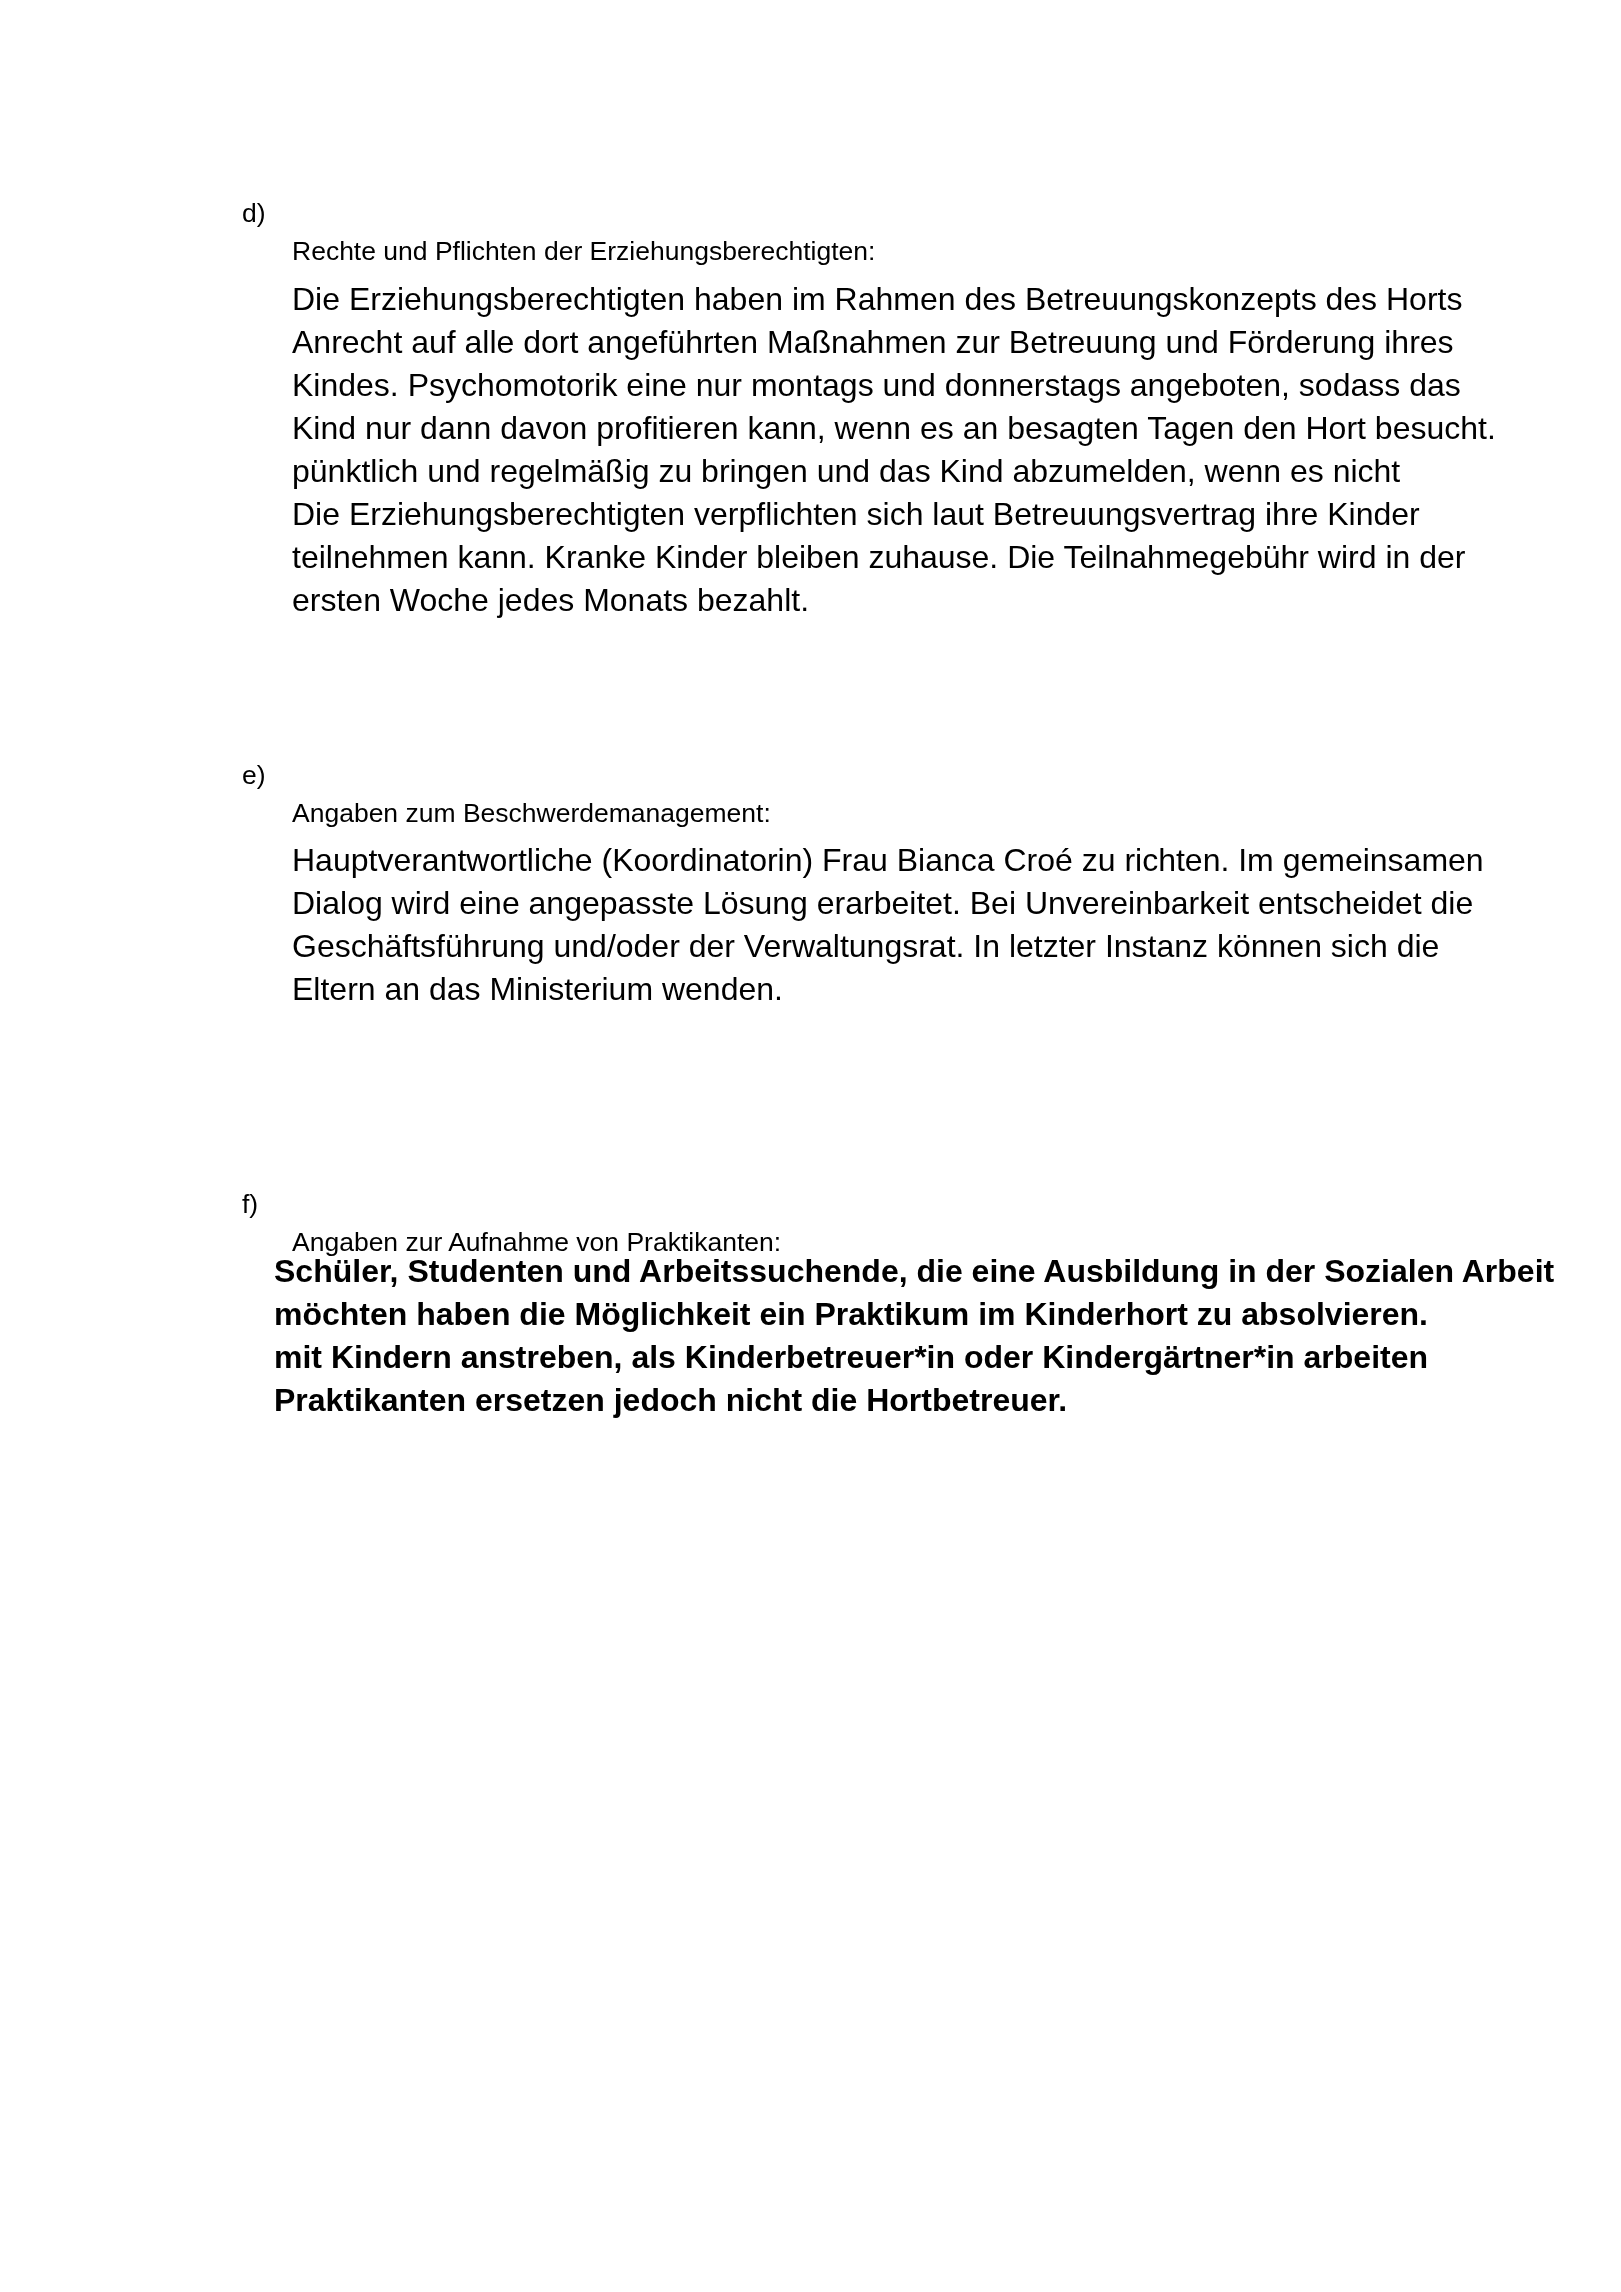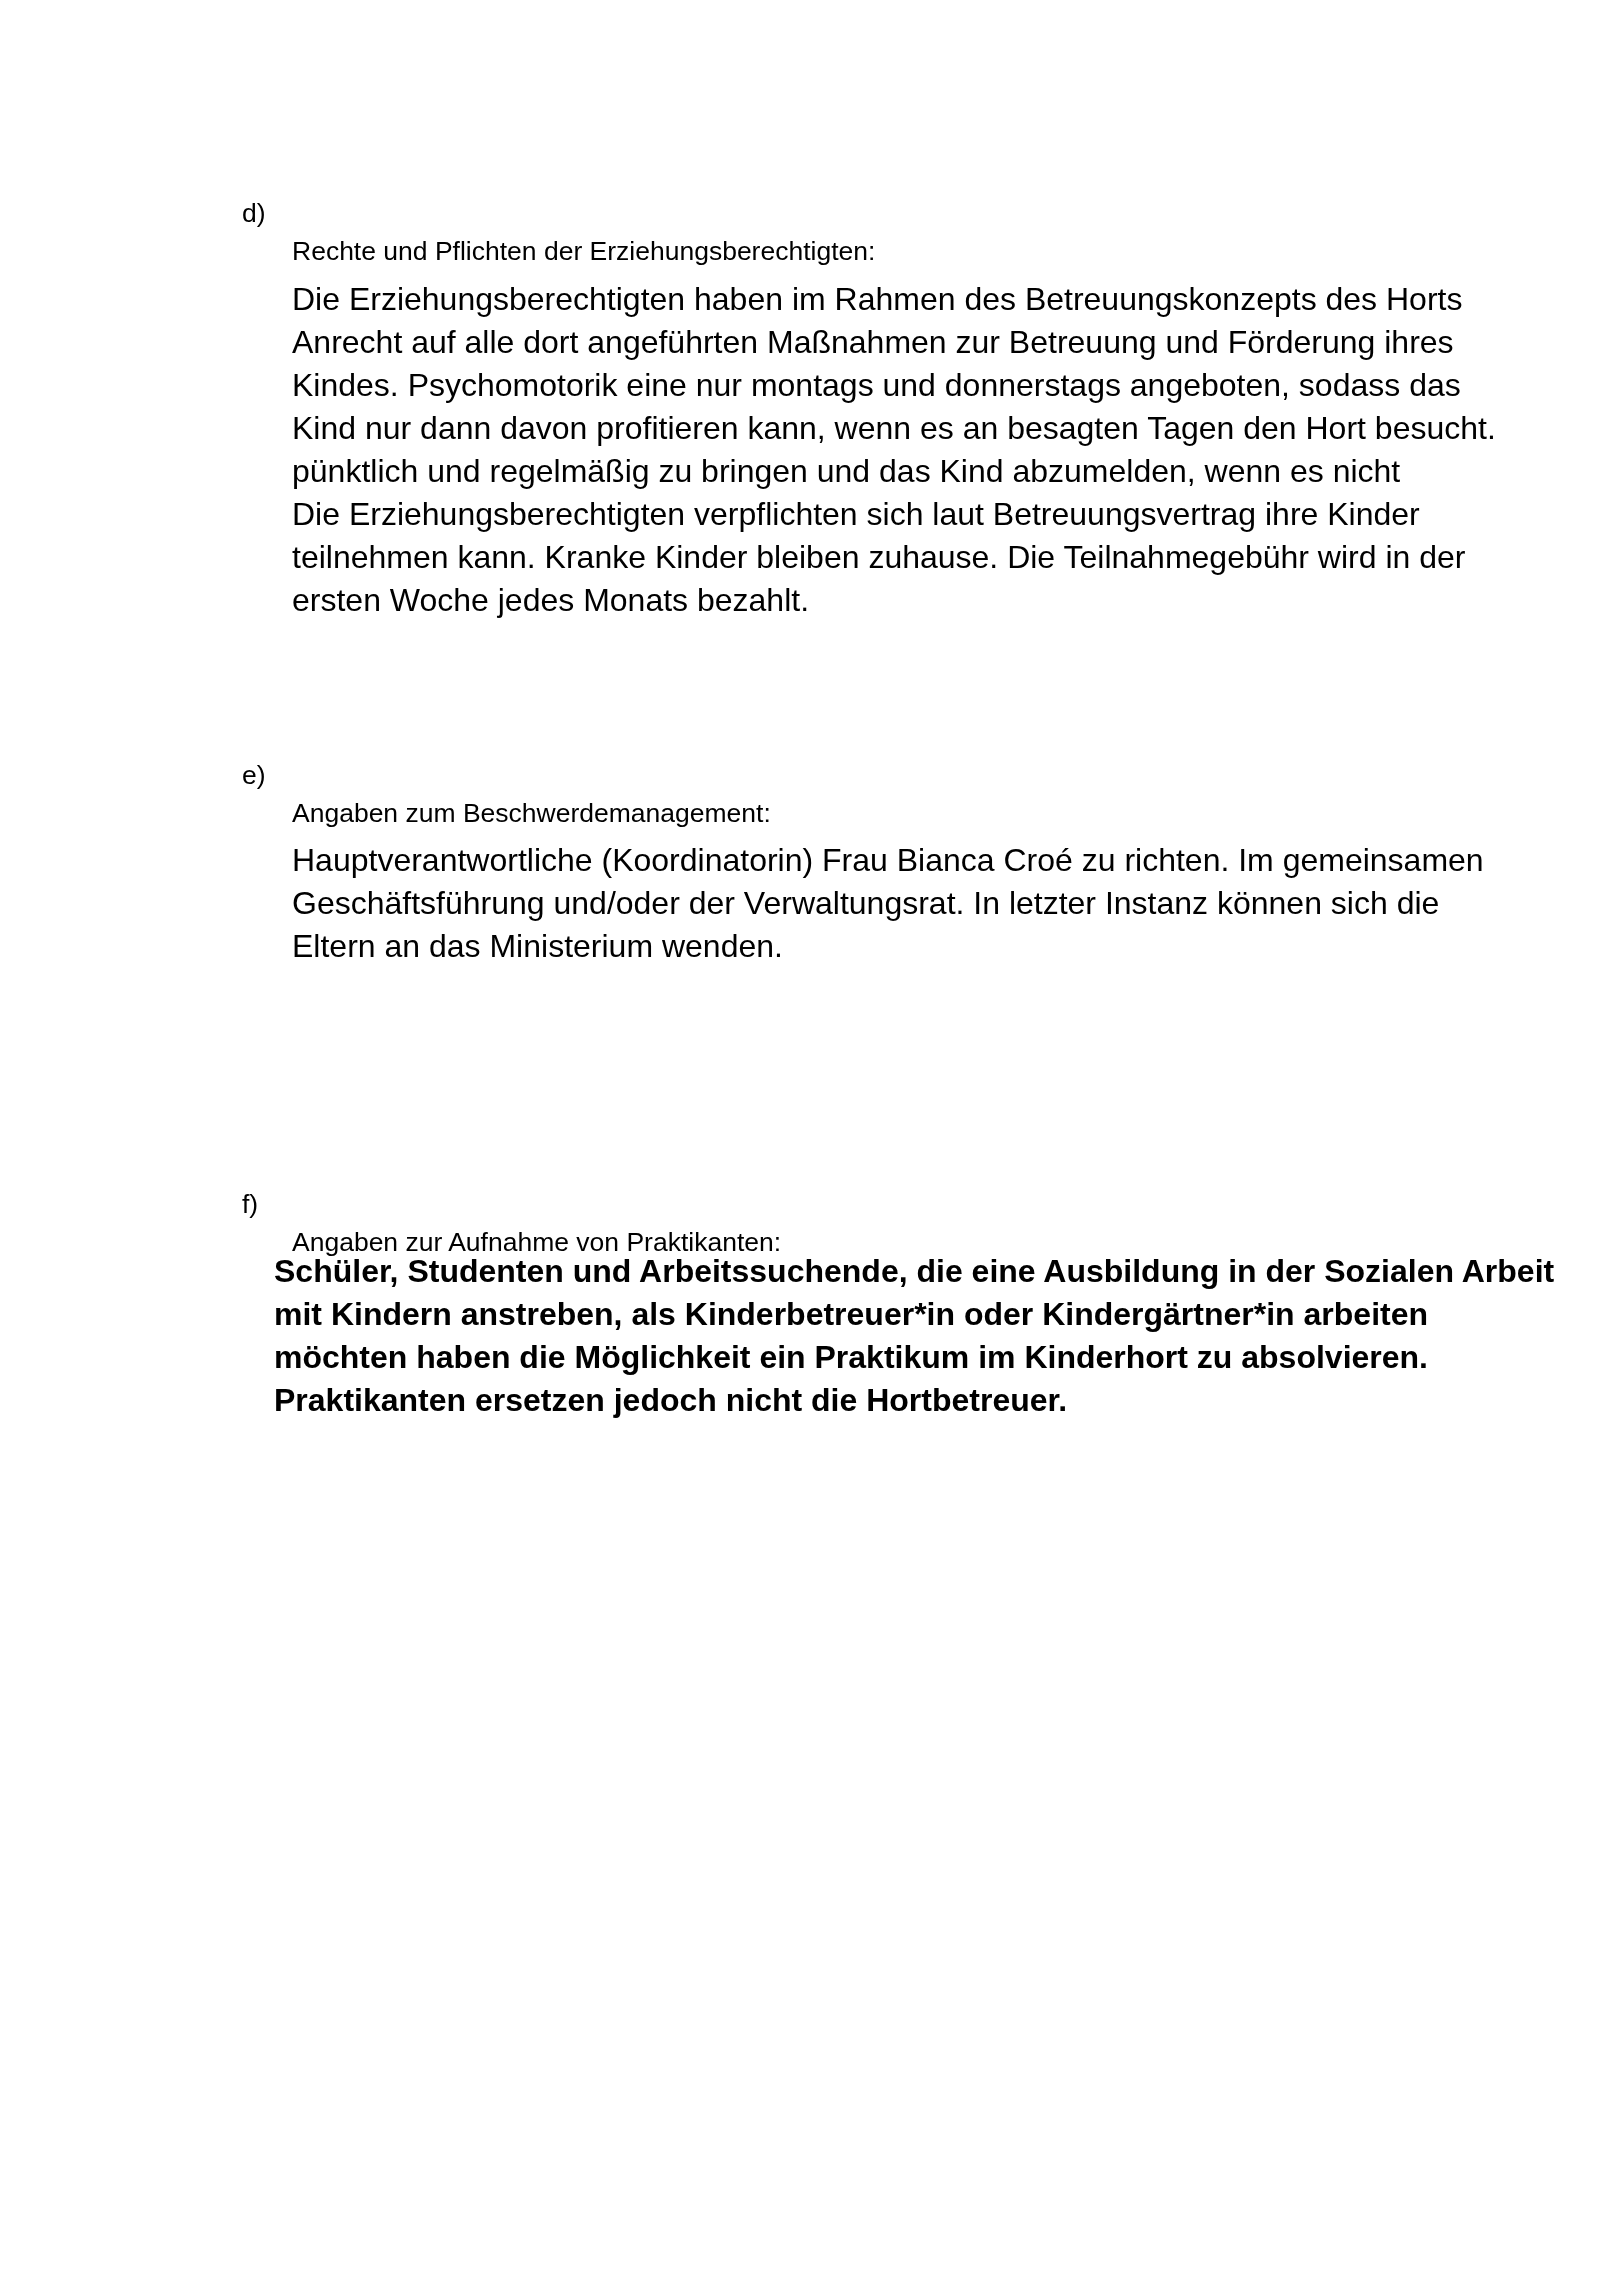--- a/index.html
+++ b/index.html
@@ -38,30 +38,31 @@
   </div>
 </div>
 
 <div class="section" id="sec-e">
   <div class="heading">
     <span class="marker">e)</span>
     <span class="heading-text">Angaben zum Beschwerdemanagement:</span>
   </div>
   <div class="body">
     <div class="line">Hauptverantwortliche (Koordinatorin) Frau Bianca Croé zu richten. Im gemeinsamen</div>
+    <div class="line">Dialog wird eine angepasste Lösung erarbeitet. Bei Unvereinbarkeit entscheidet die</div>
     <div class="line">Geschäftsführung und/oder der Verwaltungsrat. In letzter Instanz können sich die</div>
     <div class="line">Eltern an das Ministerium wenden.</div>
   </div>
 </div>
 
 <div class="section" id="sec-f">
   <div class="heading">
     <span class="marker">f)</span>
     <span class="heading-text">Angaben zur Aufnahme von Praktikanten:</span>
   </div>
   <div class="body">
     <div class="line">Schüler, Studenten und Arbeitssuchende, die eine Ausbildung in der Sozialen Arbeit</div>
+    <div class="line">möchten haben die Möglichkeit ein Praktikum im Kinderhort zu absolvieren.</div>
     <div class="line">mit Kindern anstreben, als Kinderbetreuer*in oder Kindergärtner*in arbeiten</div>
-    <div class="line">möchten haben die Möglichkeit ein Praktikum im Kinderhort zu absolvieren.</div>
     <div class="line">Praktikanten ersetzen jedoch nicht die Hortbetreuer.</div>
   </div>
 </div>
 
 
 </body></html>

